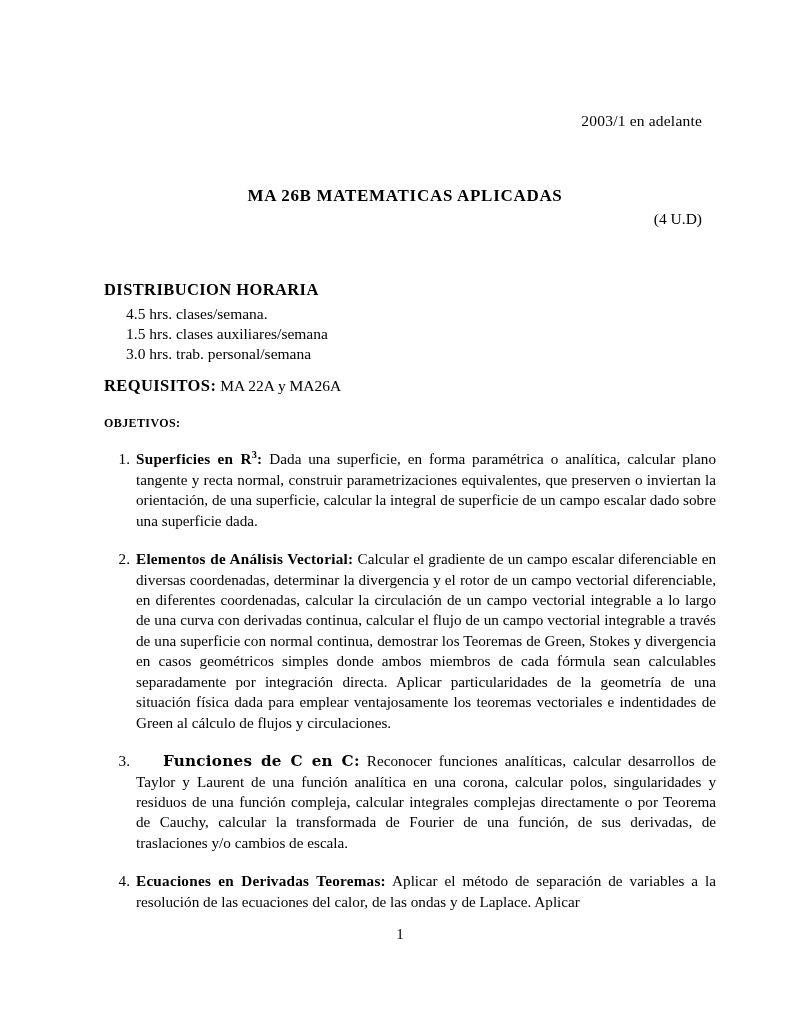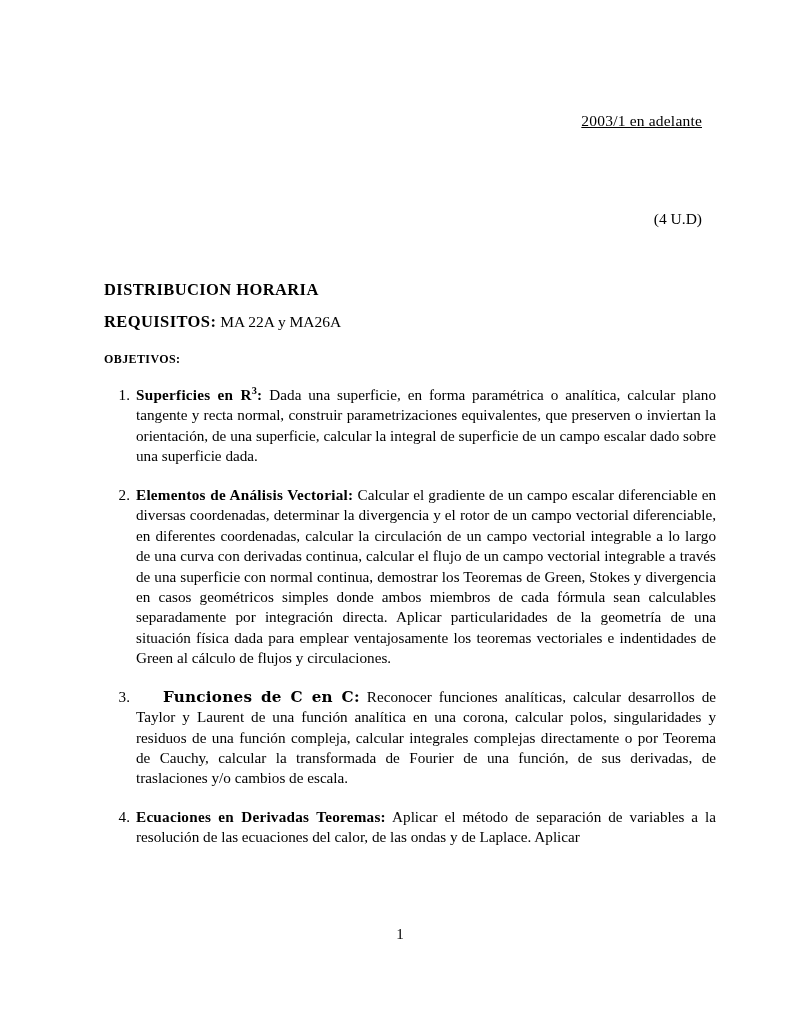--- a/index.html
+++ b/index.html
@@ -20,21 +20,20 @@
     position: relative;
     box-sizing: border-box;
     padding: 0;
   }
   .header-right {
     position: absolute;
     top: 112px;
     right: 98px;
     font-size: 15.5px;
     letter-spacing: 0.2px;
-    text-decoration: underline;
   }
   .doc-title {
     position: absolute;
     top: 186px;
     left: 0;
     width: 800px;
     text-align: center;
     font-size: 17px;
     font-weight: bold;
     letter-spacing: 0.7px;
@@ -122,26 +121,32 @@
     font-size: 15px;
   }
 </style>
 </head>
 <body>
 
 <div class="page">
 
   <div class="header-right">2003/1 en adelante</div>
 
+  <div class="doc-title">MA 26B MATEMATICAS APLICADAS</div>
 
   <div class="credits">(4 U.D)</div>
 
   <div class="content">
 
     <div class="section-head">DISTRIBUCION HORARIA</div>
+    <div class="hours">
+      <div>4.5 hrs. clases/semana.</div>
+      <div>1.5 hrs. clases auxiliares/semana</div>
+      <div>3.0 hrs. trab. personal/semana</div>
+    </div>
 
     <div class="req">
       <span class="lbl">REQUISITOS:</span>
       <span>MA 22A y MA26A</span>
     </div>
 
     <div class="objetivos">OBJETIVOS:</div>
 
     <ol class="items">
 

